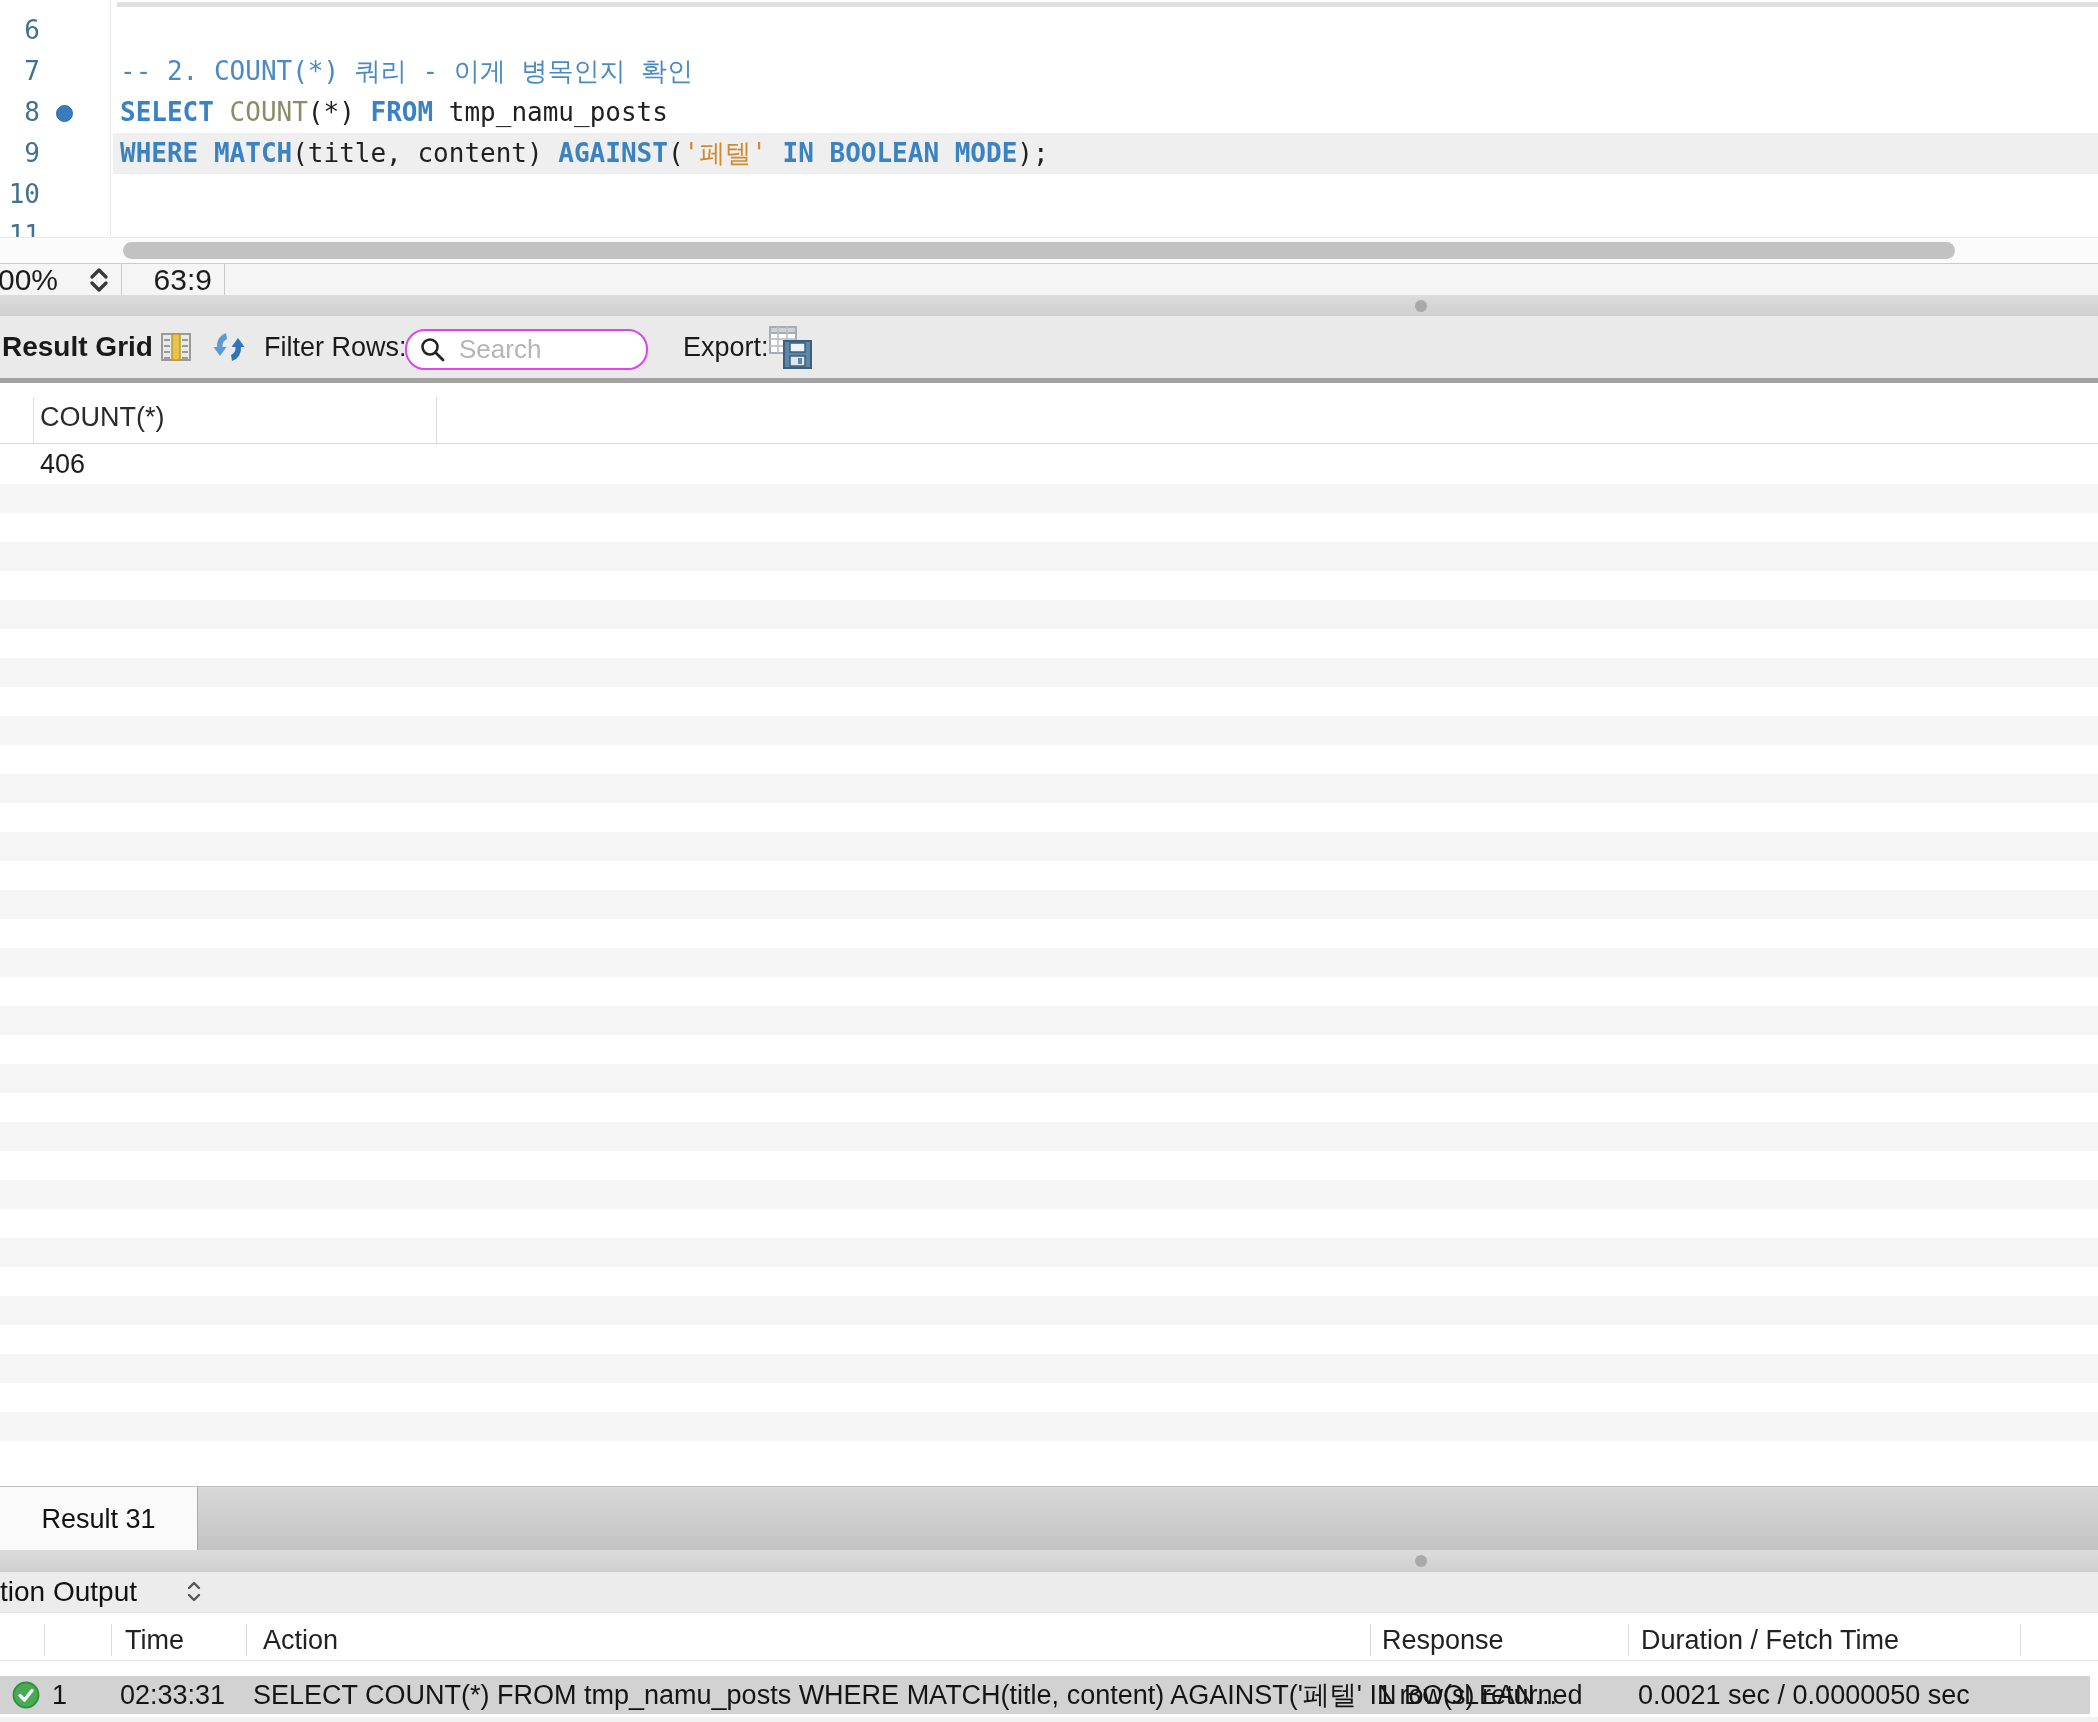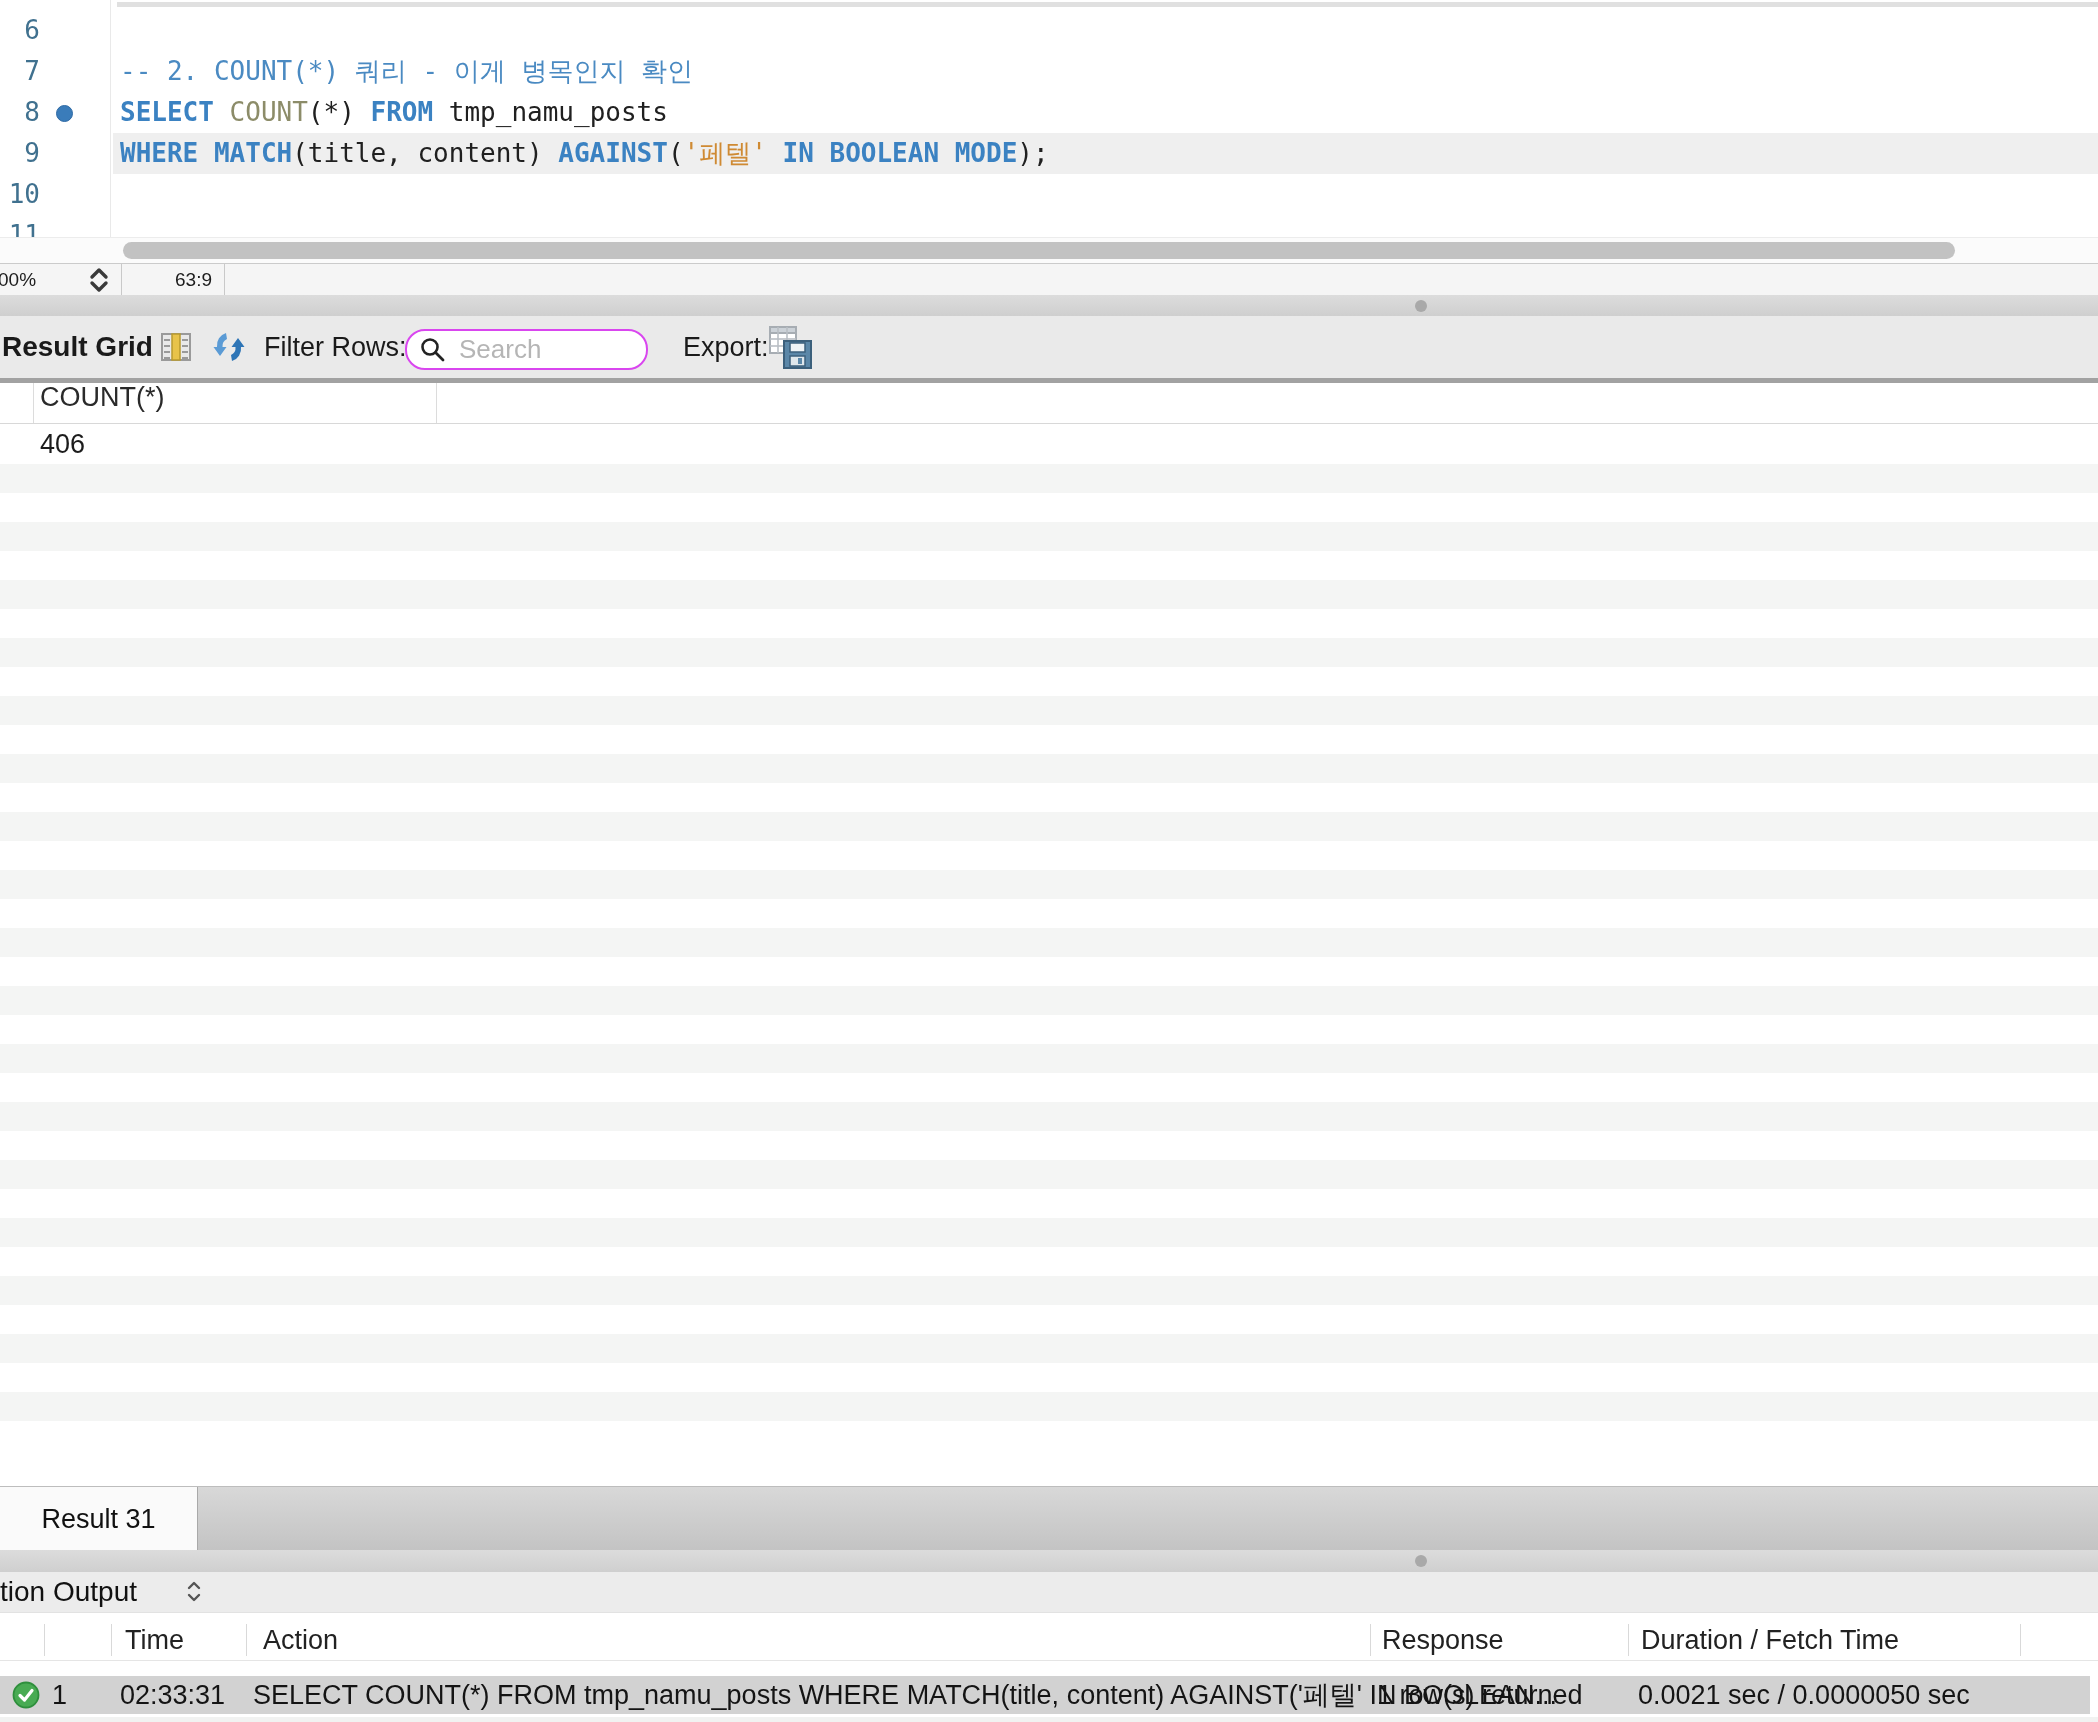--- a/index.html
+++ b/index.html
@@ -23,42 +23,42 @@
   .str{color:#cf8a33;}
   .cmt{color:#4a8ac2;}
   .bp-dot{position:absolute;left:56px;top:13px;width:15px;height:15px;border-radius:50%;
     background:#3a7cba;border:1px solid #2f6aa5;}
   
   .hscroll{position:absolute;left:0;top:237px;width:2098px;height:26px;background:#fbfbfb;
     border-top:1px solid #ececec;z-index:3;}
   .hscroll-thumb{position:absolute;left:123px;top:4px;width:1832px;height:17px;background:#c2c2c2;border-radius:9px;}
   
   .statusbar{position:absolute;left:0;top:263px;width:2098px;height:31px;background:#f5f5f5;
-    border-top:1px solid #cbcbcb;z-index:4;font-size:19px;color:#1c1c1c;}
+    border-top:1px solid #cbcbcb;z-index:4;font-size:30px;color:#1c1c1c;}
   .sb-zoom{position:absolute;left:-2px;top:0;line-height:31px;}
   .sb-sep{position:absolute;top:0;width:1px;height:31px;background:#c9c9c9;}
   .sb-pos{position:absolute;left:128px;top:0;width:84px;text-align:right;line-height:31px;}
   .sb-stepper{position:absolute;left:88px;top:2px;}
   
   .splitter{position:absolute;left:0;width:2098px;background:linear-gradient(#dcdcdc,#cfcfcf);z-index:4;}
   .splitter-dot{position:absolute;left:1415px;width:12px;height:12px;border-radius:50%;background:#a9a9a9;}
   
   .rg-toolbar{position:absolute;left:0;top:316px;width:2098px;height:62px;background:#eaeaea;
     border-bottom:5px solid #a2a2a2;z-index:2;font-size:27px;color:#1a1a1a;}
   .rg-title{position:absolute;left:2px;top:0;line-height:62px;font-weight:bold;font-size:28px;}
   .tb-icon{position:absolute;top:15px;}
   .rg-filter-label{position:absolute;left:264px;top:0;line-height:62px;}
   .rg-search{position:absolute;left:405px;top:13px;width:239px;height:37px;background:#fff;
     border:2px solid #d946ef;border-radius:20px;}
   .rg-search input{position:absolute;left:50px;top:1px;width:180px;height:32px;border:none;outline:none;
     font-family:"Liberation Sans",sans-serif;font-size:26px;color:#333;background:transparent;}
   .rg-search input::placeholder{color:#b5b5b5;}
   .rg-export-label{position:absolute;left:683px;top:0;line-height:62px;}
   
-  .grid{position:absolute;left:0;top:371px;width:2098px;height:1069px;background:#fff;z-index:1;}
+  .grid{position:absolute;left:0;top:391px;width:2098px;height:1069px;background:#fff;z-index:1;}
   .grid-colline{position:absolute;top:6px;width:1px;height:1063px;background:#dcdcdc;}
   .grid-header{position:absolute;left:0;top:0;width:2098px;height:52px;border-bottom:1px solid #d8d8d8;
     font-size:27px;color:#2a2a2a;}
   .grid-header .hdr-text{position:absolute;left:40px;line-height:52px;}
   .grid-row1{position:absolute;left:0;top:53px;width:2098px;height:40px;background:#fff;
     font-size:27px;color:#1c1c1c;}
   .grid-row1 .cell{position:absolute;left:40px;line-height:40px;}
   .grid-stripes{position:absolute;left:0;top:93px;width:2098px;height:976px;
     background:repeating-linear-gradient(180deg,#f4f5f4 0 29px,#ffffff 29px 58px);}
   

